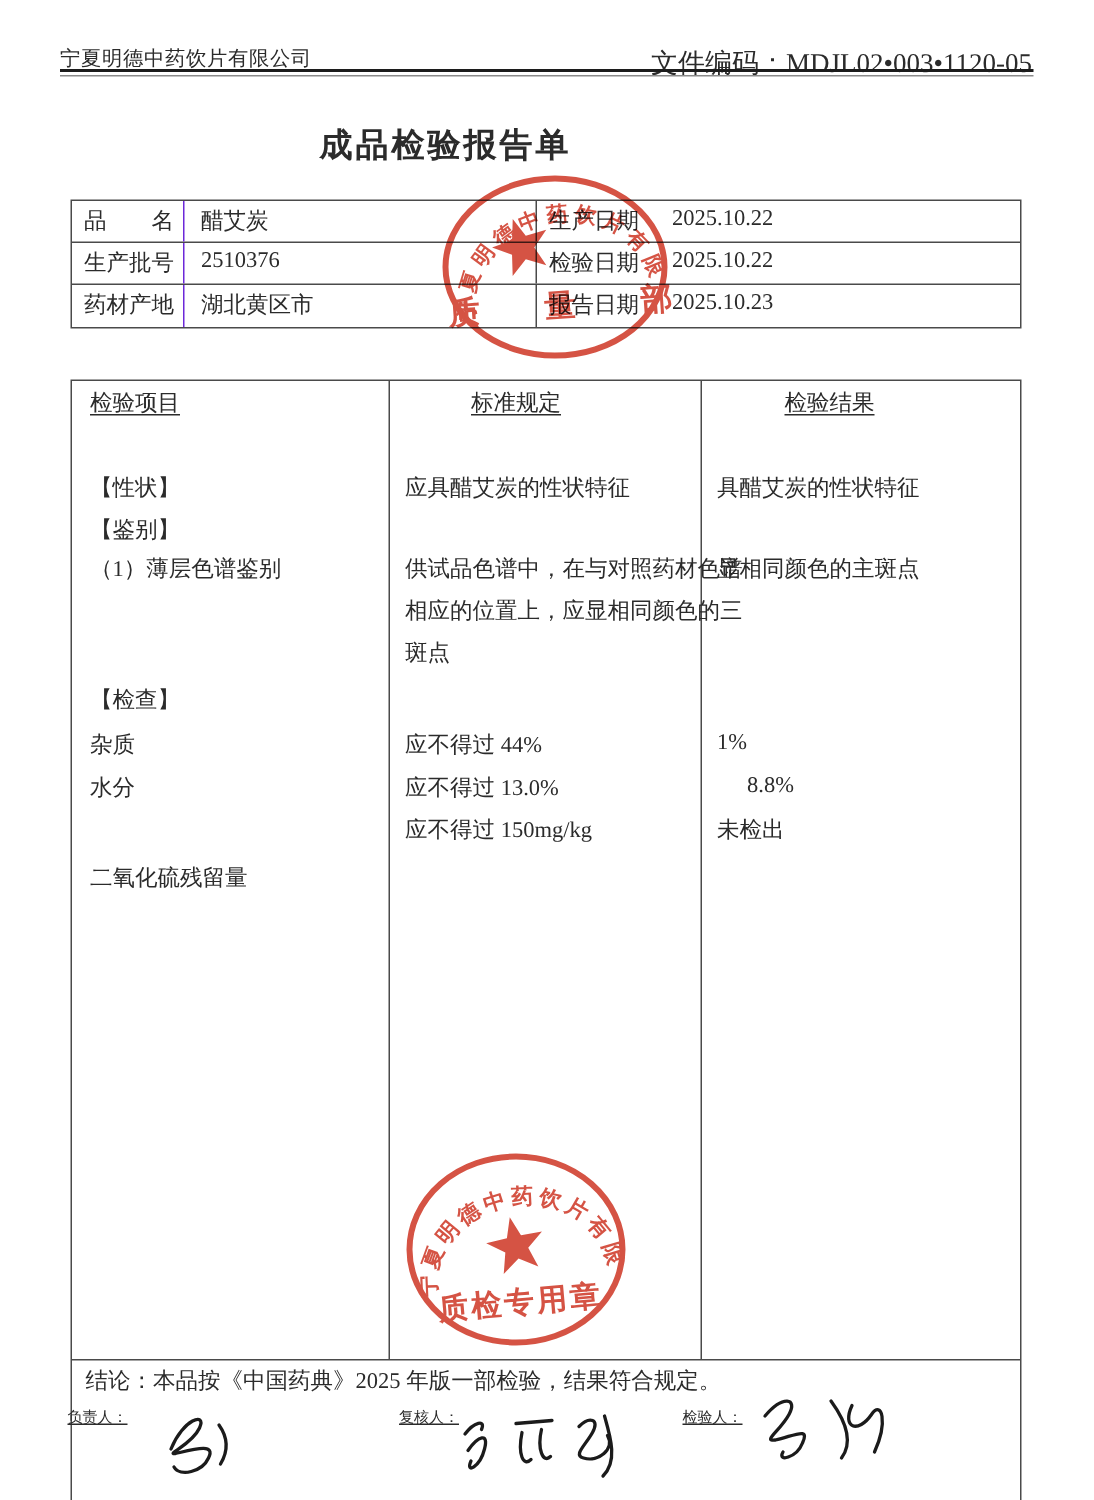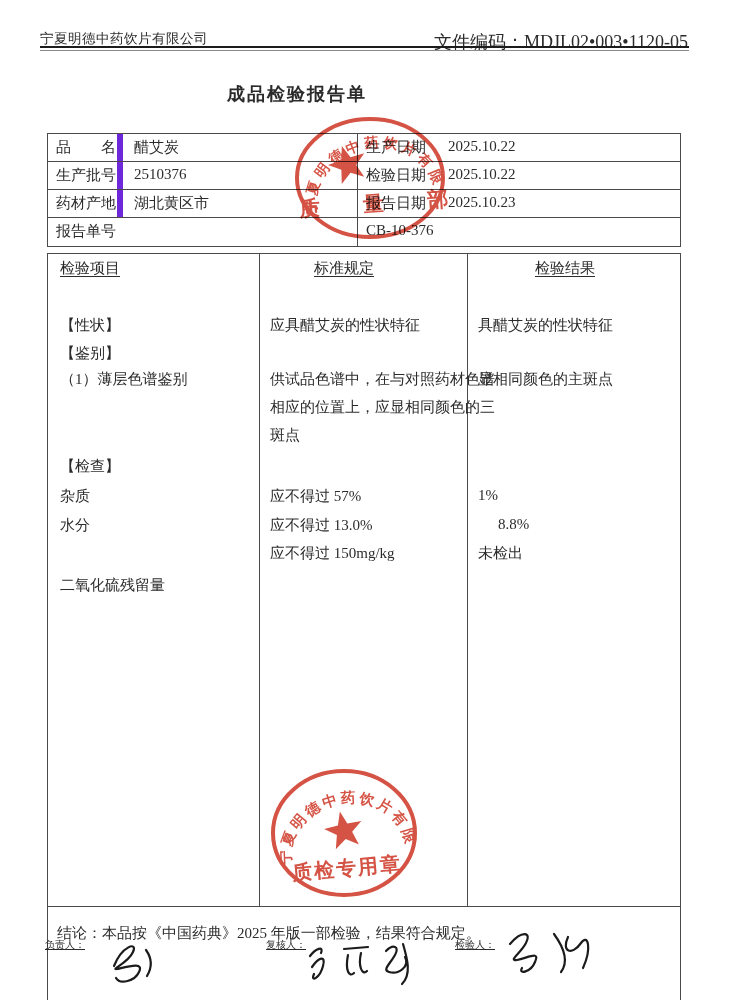--- a/index.html
+++ b/index.html
@@ -4,39 +4,39 @@
 <style>
   html,body{margin:0;padding:0;background:#ffffff;}
   .page{
     position:relative;width:729px;height:1000px;background:#ffffff;
     font-family:"Liberation Serif","DejaVu Serif",serif;color:#2b2b2b;overflow:hidden;
   }
   
   .hdr-company{position:absolute;left:40px;top:30px;font-size:13.5px;letter-spacing:.5px;}
   .hdr-code{position:absolute;right:41px;top:30px;font-size:18px;}
   .hdr-rule{position:absolute;left:40px;right:40px;top:46px;border-top:2.5px solid #1c1c1c;height:2px;border-bottom:1px solid #8a8a8a;}
-  .title{position:absolute;left:0;width:594px;top:82px;text-align:center;font-size:18px;font-weight:bold;letter-spacing:2px;}
+  .title{position:absolute;left:0;width:594px;top:82px;text-align:center;font-size:22px;font-weight:bold;letter-spacing:2px;}
   
   .info-table{position:absolute;left:47px;top:133px;width:634px;border:1px solid #4a4a4a;box-sizing:border-box;font-size:15px;}
   .irow{display:flex;height:28px;border-bottom:1px solid #4a4a4a;box-sizing:border-box;}
   .irow:last-child{border-bottom:none;}
   .ic{box-sizing:border-box;padding:4px 0 0 8px;overflow:hidden;white-space:nowrap;}
-  .ic-label{width:75px;border-right:6px solid #6d28d9;}
+  .ic-label{width:75px;border-right:1px solid #6d28d9;}
   .ic-value{width:235px;border-right:1px solid #4a4a4a;padding-left:11px;}
   .ic-right{width:322px;display:flex;}
   .ic-right .rlabel{width:82px;display:inline-block;}
   .ic-reportno{width:310px;border-right:1px solid #4a4a4a;}
   
   .main-table{position:absolute;left:47px;top:253px;width:634px;height:780px;border:1px solid #4a4a4a;box-sizing:border-box;font-size:15px;}
   .vline{position:absolute;top:0;width:0;height:652px;border-left:1px solid #4a4a4a;}
   .vline.v1{left:211px;}
   .vline.v2{left:419px;}
   .mt-line{position:absolute;white-space:nowrap;}
   .mt-h{text-decoration:underline;text-underline-offset:3px;}
-  .concl-row{position:absolute;left:0;top:652px;width:100%;height:27px;border-top:1px solid #4a4a4a;box-sizing:border-box;padding:17px 0 0 9px;white-space:nowrap;}
+  .concl-row{position:absolute;left:0;top:652px;width:100%;height:27px;border-top:1px solid #4a4a4a;box-sizing:border-box;padding:4px 0 0 9px;white-space:nowrap;}
   
   .sig-label{position:absolute;font-size:10px;white-space:nowrap;text-decoration:underline;}
   .sig-svg{position:absolute;}
   .sig-svg path{fill:none;stroke:#1b1b1b;stroke-width:2.2;stroke-linecap:round;stroke-linejoin:round;}
   
   .stamp{position:absolute;mix-blend-mode:multiply;opacity:.88;}
 </style>
 </head>
 <body>
 
@@ -66,47 +66,43 @@
       </div>
     </div>
     <div class="irow">
       <div class="ic ic-label">药材产地</div>
       <div class="ic ic-value">湖北黄区市</div>
       <div class="ic ic-right">
         <span class="rlabel">报告日期</span>
         <span>2025.10.23</span>
       </div>
     </div>
-    <div class="irow">
-      <div class="ic ic-reportno">报告单号</div>
-      <div class="ic">CB-10-376</div>
-    </div>
   </div>
 
   <div class="main-table">
     <div class="vline v1"></div>
     <div class="vline v2"></div>
 
     <div class="mt-line mt-h" style="left:12px;top:5px;">检验项目</div>
     <div class="mt-line mt-h" style="left:266px;top:5px;">标准规定</div>
-    <div class="mt-line mt-h" style="left:487px;top:5px;">检验结果</div>
+    <div class="mt-line mt-h" style="left:475px;top:5px;">检验结果</div>
 
     <div class="mt-line" style="left:12px;top:62px;">【性状】</div>
     <div class="mt-line" style="left:12px;top:90px;">【鉴别】</div>
     <div class="mt-line" style="left:12px;top:116px;">（1）薄层色谱鉴别</div>
     <div class="mt-line" style="left:12px;top:203px;">【检查】</div>
     <div class="mt-line" style="left:12px;top:233px;">杂质</div>
     <div class="mt-line" style="left:12px;top:262px;">水分</div>
     <div class="mt-line" style="left:12px;top:290px;margin-top:32px;">二氧化硫残留量</div>
 
     <div class="mt-line" style="left:222px;top:62px;">应具醋艾炭的性状特征</div>
     <div class="mt-line" style="left:222px;top:116px;">供试品色谱中，在与对照药材色谱</div>
     <div class="mt-line" style="left:222px;top:144px;">相应的位置上，应显相同颜色的三</div>
     <div class="mt-line" style="left:222px;top:172px;">斑点</div>
-    <div class="mt-line" style="left:222px;top:233px;">应不得过 57%</div>
+    <div class="mt-line" style="left:222px;top:233px;">应不得过 44%</div>
     <div class="mt-line" style="left:222px;top:262px;">应不得过 13.0%</div>
     <div class="mt-line" style="left:222px;top:290px;">应不得过 150mg/kg</div>
 
     <div class="mt-line" style="left:430px;top:62px;">具醋艾炭的性状特征</div>
     <div class="mt-line" style="left:430px;top:116px;">显相同颜色的主斑点</div>
     <div class="mt-line" style="left:430px;top:233px;">1%</div>
     <div class="mt-line" style="left:450px;top:262px;">8.8%</div>
     <div class="mt-line" style="left:430px;top:290px;">未检出</div>
 
     <div class="concl-row">结论：本品按《中国药典》2025 年版一部检验，结果符合规定。</div>

